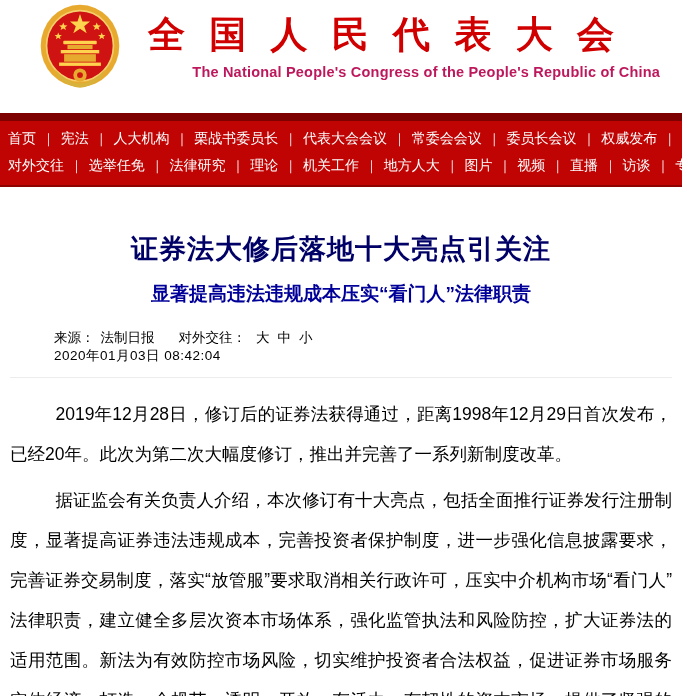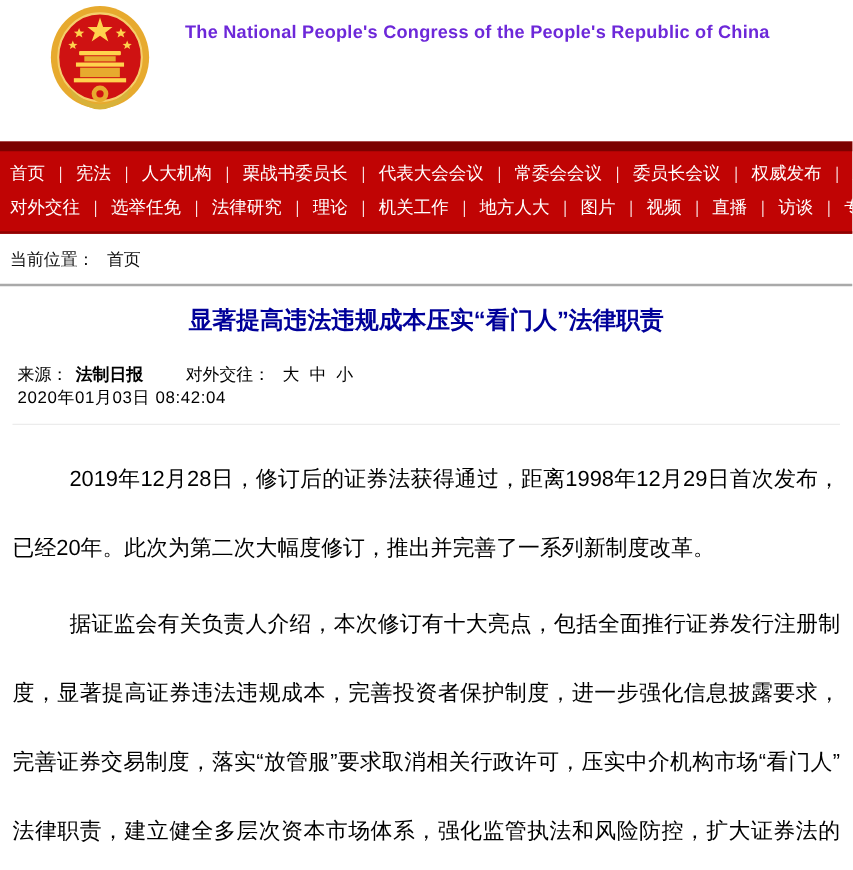--- a/index.html
+++ b/index.html
@@ -13,22 +13,22 @@
 
   
   .header { height:113px; background:#fff; position:relative; }
   .emblem-wrap { position:absolute; left:38px; top:4px; width:84px; height:92px; }
   .head-text { position:absolute; left:148px; top:12px; width:512px; }
   .site-title {
     color:#d10000; font-weight:bold; font-size:37px;
     letter-spacing:7px; white-space:nowrap; line-height:46px;
   }
   .site-subtitle {
-    color:#6d28d9; font-weight:bold; font-size:14.5px;
-    letter-spacing:0.2px; white-space:nowrap; margin-top:6px;
+    color:#be185d; font-weight:bold; font-size:14.5px;
+    letter-spacing:0.2px; white-space:nowrap; margin-top:6px;text-align:right;
   }
 
   
   .navbar { background:#c00404; border-top:8px solid #7c0100; border-bottom:2px solid #8e0202; padding:4px 0 6px 0; }
   .nav-row { padding:0 8px; line-height:26px; white-space:nowrap; }
   .nav-item { color:#fff; font-size:14px; cursor:pointer; }
   .nav-sep { color:#fff; font-size:13px; margin:0 6px; }
 
   
   .breadcrumb { padding:12px 8px 10px 8px; font-size:13.5px; color:#111; border-bottom:2px solid #a9a9a9; }
@@ -45,27 +45,27 @@
     color:#000099; font-size:19px; font-weight:bold;
   }
   .meta-row {
     margin-top:22px; display:flex; justify-content:space-between; align-items:baseline;
     font-size:13.5px; color:#000; padding:0 4px 12px 4px;
     border-bottom:1px solid #ececec;
     flex-direction:column;
   }
   .meta-left { display:flex; gap:6px; align-items:baseline; }
   .meta-label { color:#000; }
-  .meta-source { margin-right:28px;font-weight:bold; }
+  .meta-source { margin-right:18px; }
   .fontsize-opt { cursor:pointer; margin:0 4px; }
-  .meta-datetime { color:#000; letter-spacing:0.5px; }
+  .meta-datetime { color:#000; letter-spacing:0.5px;margin-left:40px; }
 
   .body-text { margin-top:16px; }
   .body-text p {
-    font-size:17.5px; line-height:55px; color:#000;
+    font-size:17.5px; line-height:40px; color:#000;
     text-indent:2.6em; text-align:justify; margin-bottom:6px;
     font-weight:500;
   }
 </style>
 </head>
 <body>
 
 <div class="page">
 
   <div class="header">
@@ -88,34 +88,33 @@
         <rect x="31" y="60" width="38" height="9" fill="#e7aa2e"></rect>
         <rect x="25" y="70" width="50" height="4" fill="#ffd34d"></rect>
 
         <circle cx="50" cy="85" r="8" fill="#e7aa2e"></circle>
         <circle cx="50" cy="85" r="3.5" fill="#cf1212"></circle>
 
         <path d="M20 78 Q35 95 50 95 Q65 95 80 78 L76 88 Q62 100 50 100 Q38 100 24 88 Z" fill="#d8b23a"></path>
       </svg>
     </div>
     <div class="head-text">
+      <div class="site-title">全 国 人 民 代 表 大 会</div>
       <div class="site-subtitle">The National People's Congress of the People's Republic of China</div>
     </div>
   </div>
 
   <div class="navbar">
     <div class="nav-row" id="nav-row1"><span class="nav-item">首页</span><span class="nav-sep">｜</span><span class="nav-item">宪法</span><span class="nav-sep">｜</span><span class="nav-item">人大机构</span><span class="nav-sep">｜</span><span class="nav-item">栗战书委员长</span><span class="nav-sep">｜</span><span class="nav-item">代表大会会议</span><span class="nav-sep">｜</span><span class="nav-item">常委会会议</span><span class="nav-sep">｜</span><span class="nav-item">委员长会议</span><span class="nav-sep">｜</span><span class="nav-item">权威发布</span><span class="nav-sep">｜</span><span class="nav-item">立法</span></div>
     <div class="nav-row" id="nav-row2"><span class="nav-item">对外交往</span><span class="nav-sep">｜</span><span class="nav-item">选举任免</span><span class="nav-sep">｜</span><span class="nav-item">法律研究</span><span class="nav-sep">｜</span><span class="nav-item">理论</span><span class="nav-sep">｜</span><span class="nav-item">机关工作</span><span class="nav-sep">｜</span><span class="nav-item">地方人大</span><span class="nav-sep">｜</span><span class="nav-item">图片</span><span class="nav-sep">｜</span><span class="nav-item">视频</span><span class="nav-sep">｜</span><span class="nav-item">直播</span><span class="nav-sep">｜</span><span class="nav-item">访谈</span><span class="nav-sep">｜</span><span class="nav-item">专题</span></div>
   </div>
 
-  <div class="breadcrumb">
-    <span>当前位置：</span><span class="crumb-link">首页</span>
-  </div>
 
   <div class="article">
+    <div class="article-title">证券法大修后落地十大亮点引关注</div>
     <div class="article-subtitle">显著提高违法违规成本压实“看门人”法律职责</div>
 
     <div class="meta-row">
       <div class="meta-left">
         <span class="meta-label">来源：</span>
         <span class="meta-source">法制日报</span>
         <span class="meta-label">对外交往：</span>
         <span id="fontsize-opts"><span class="fontsize-opt">大</span><span class="fontsize-opt">中</span><span class="fontsize-opt">小</span></span>
       </div>
       <div class="meta-datetime">2020年01月03日 08:42:04</div>

